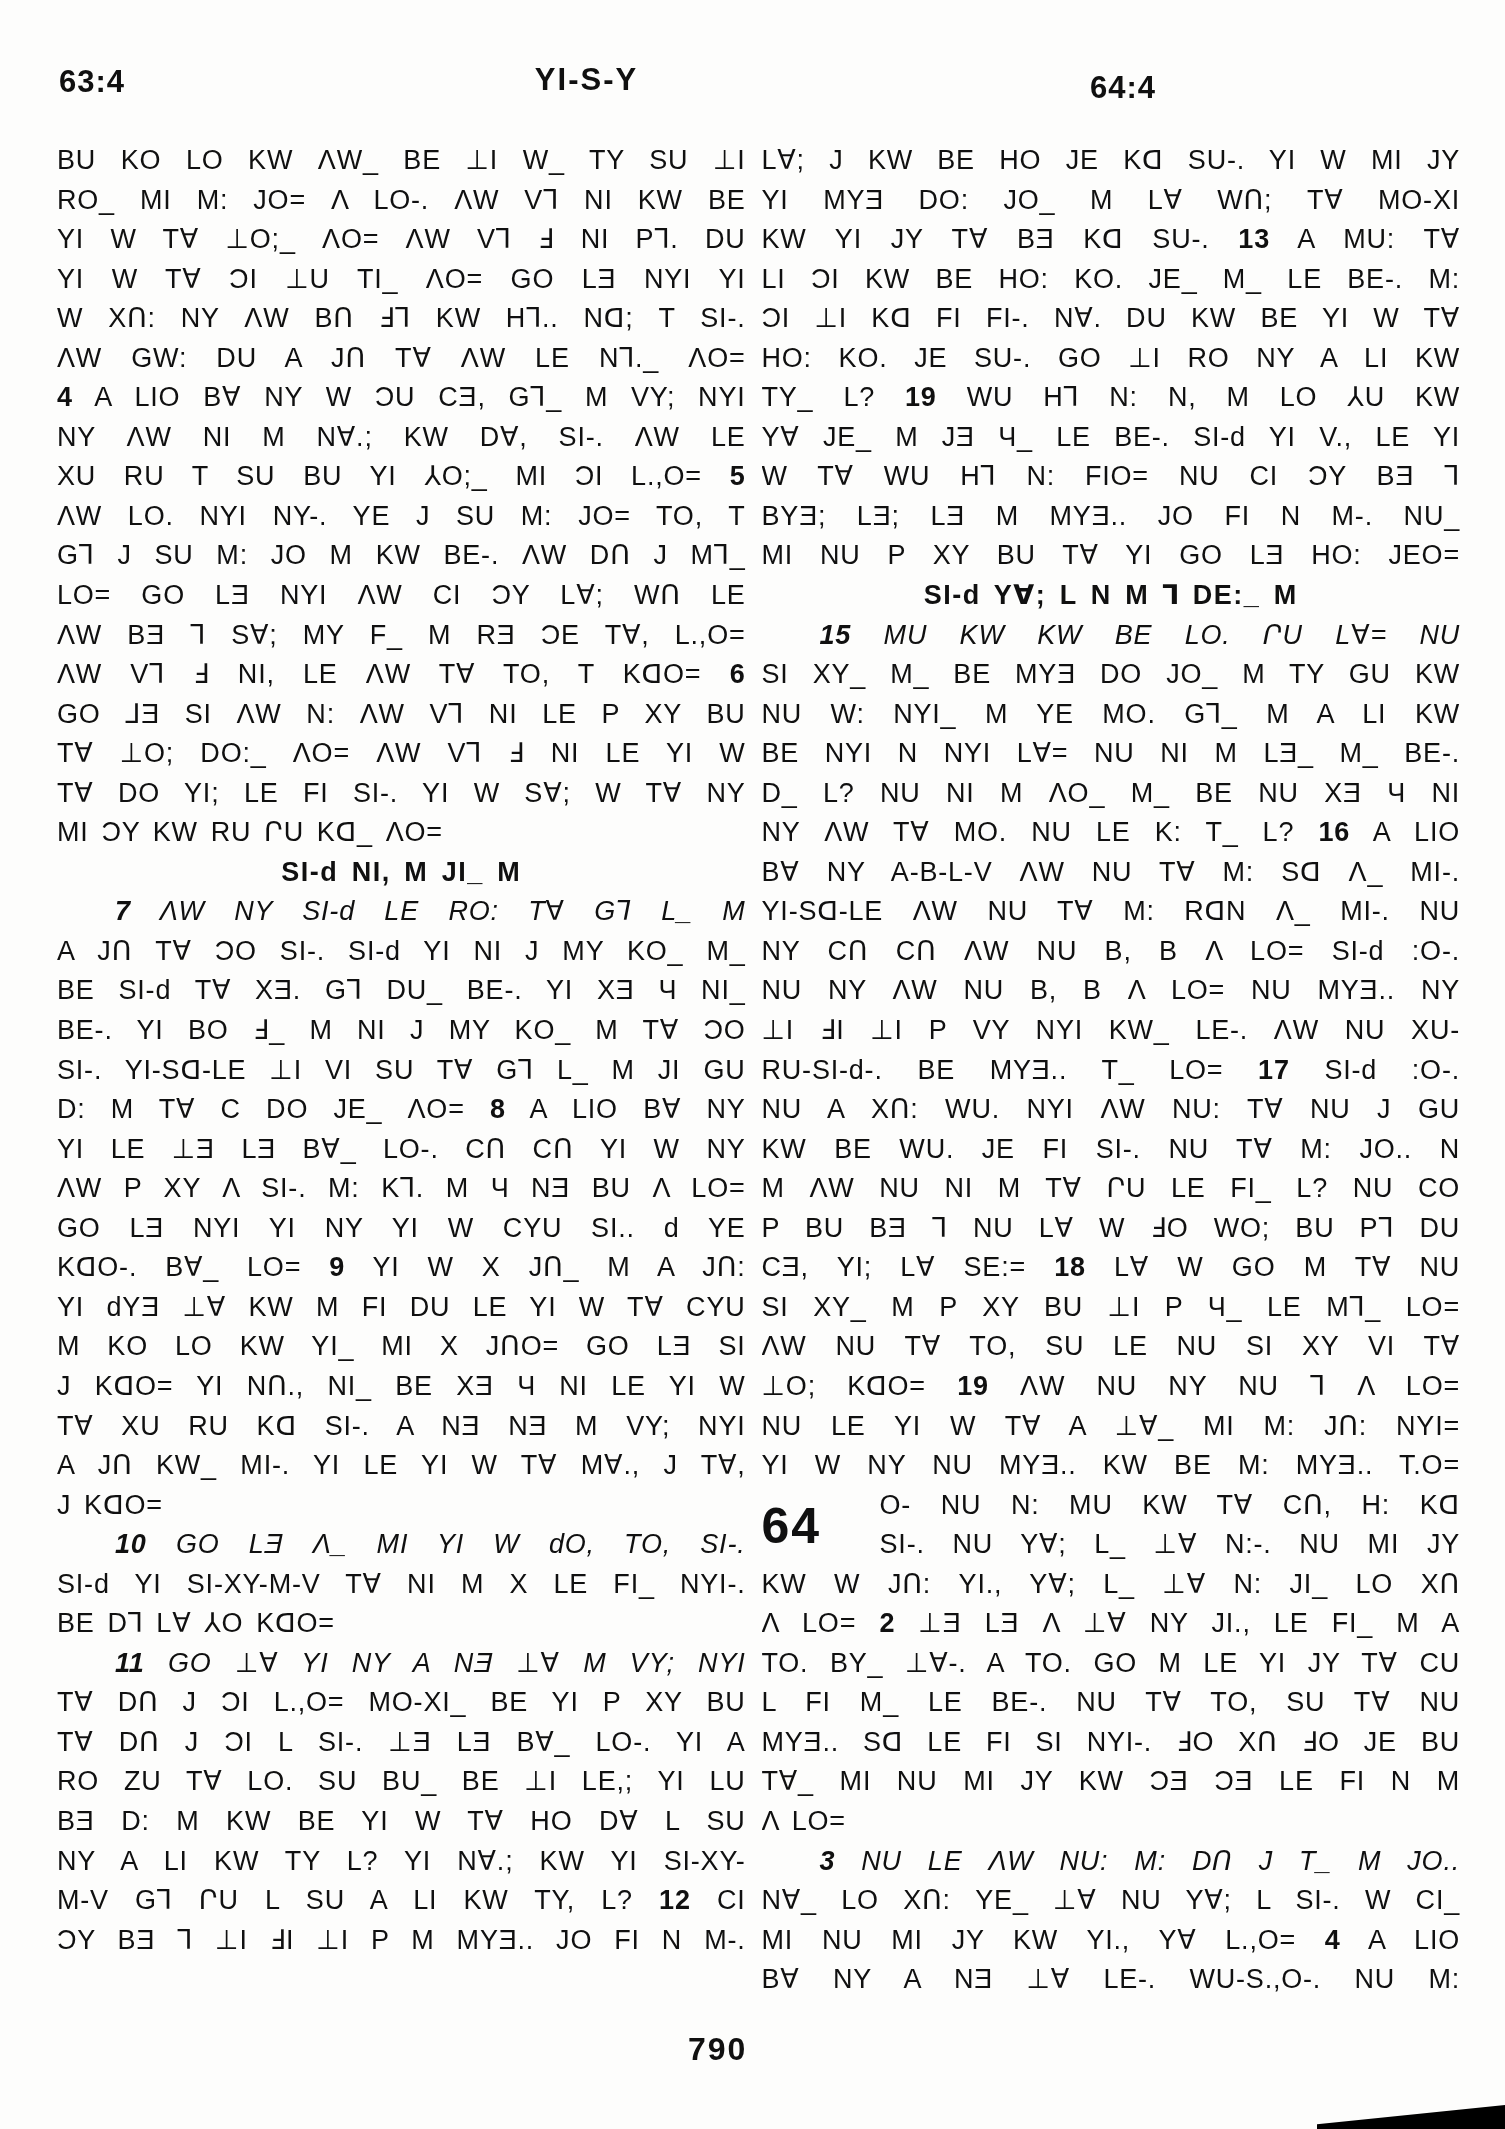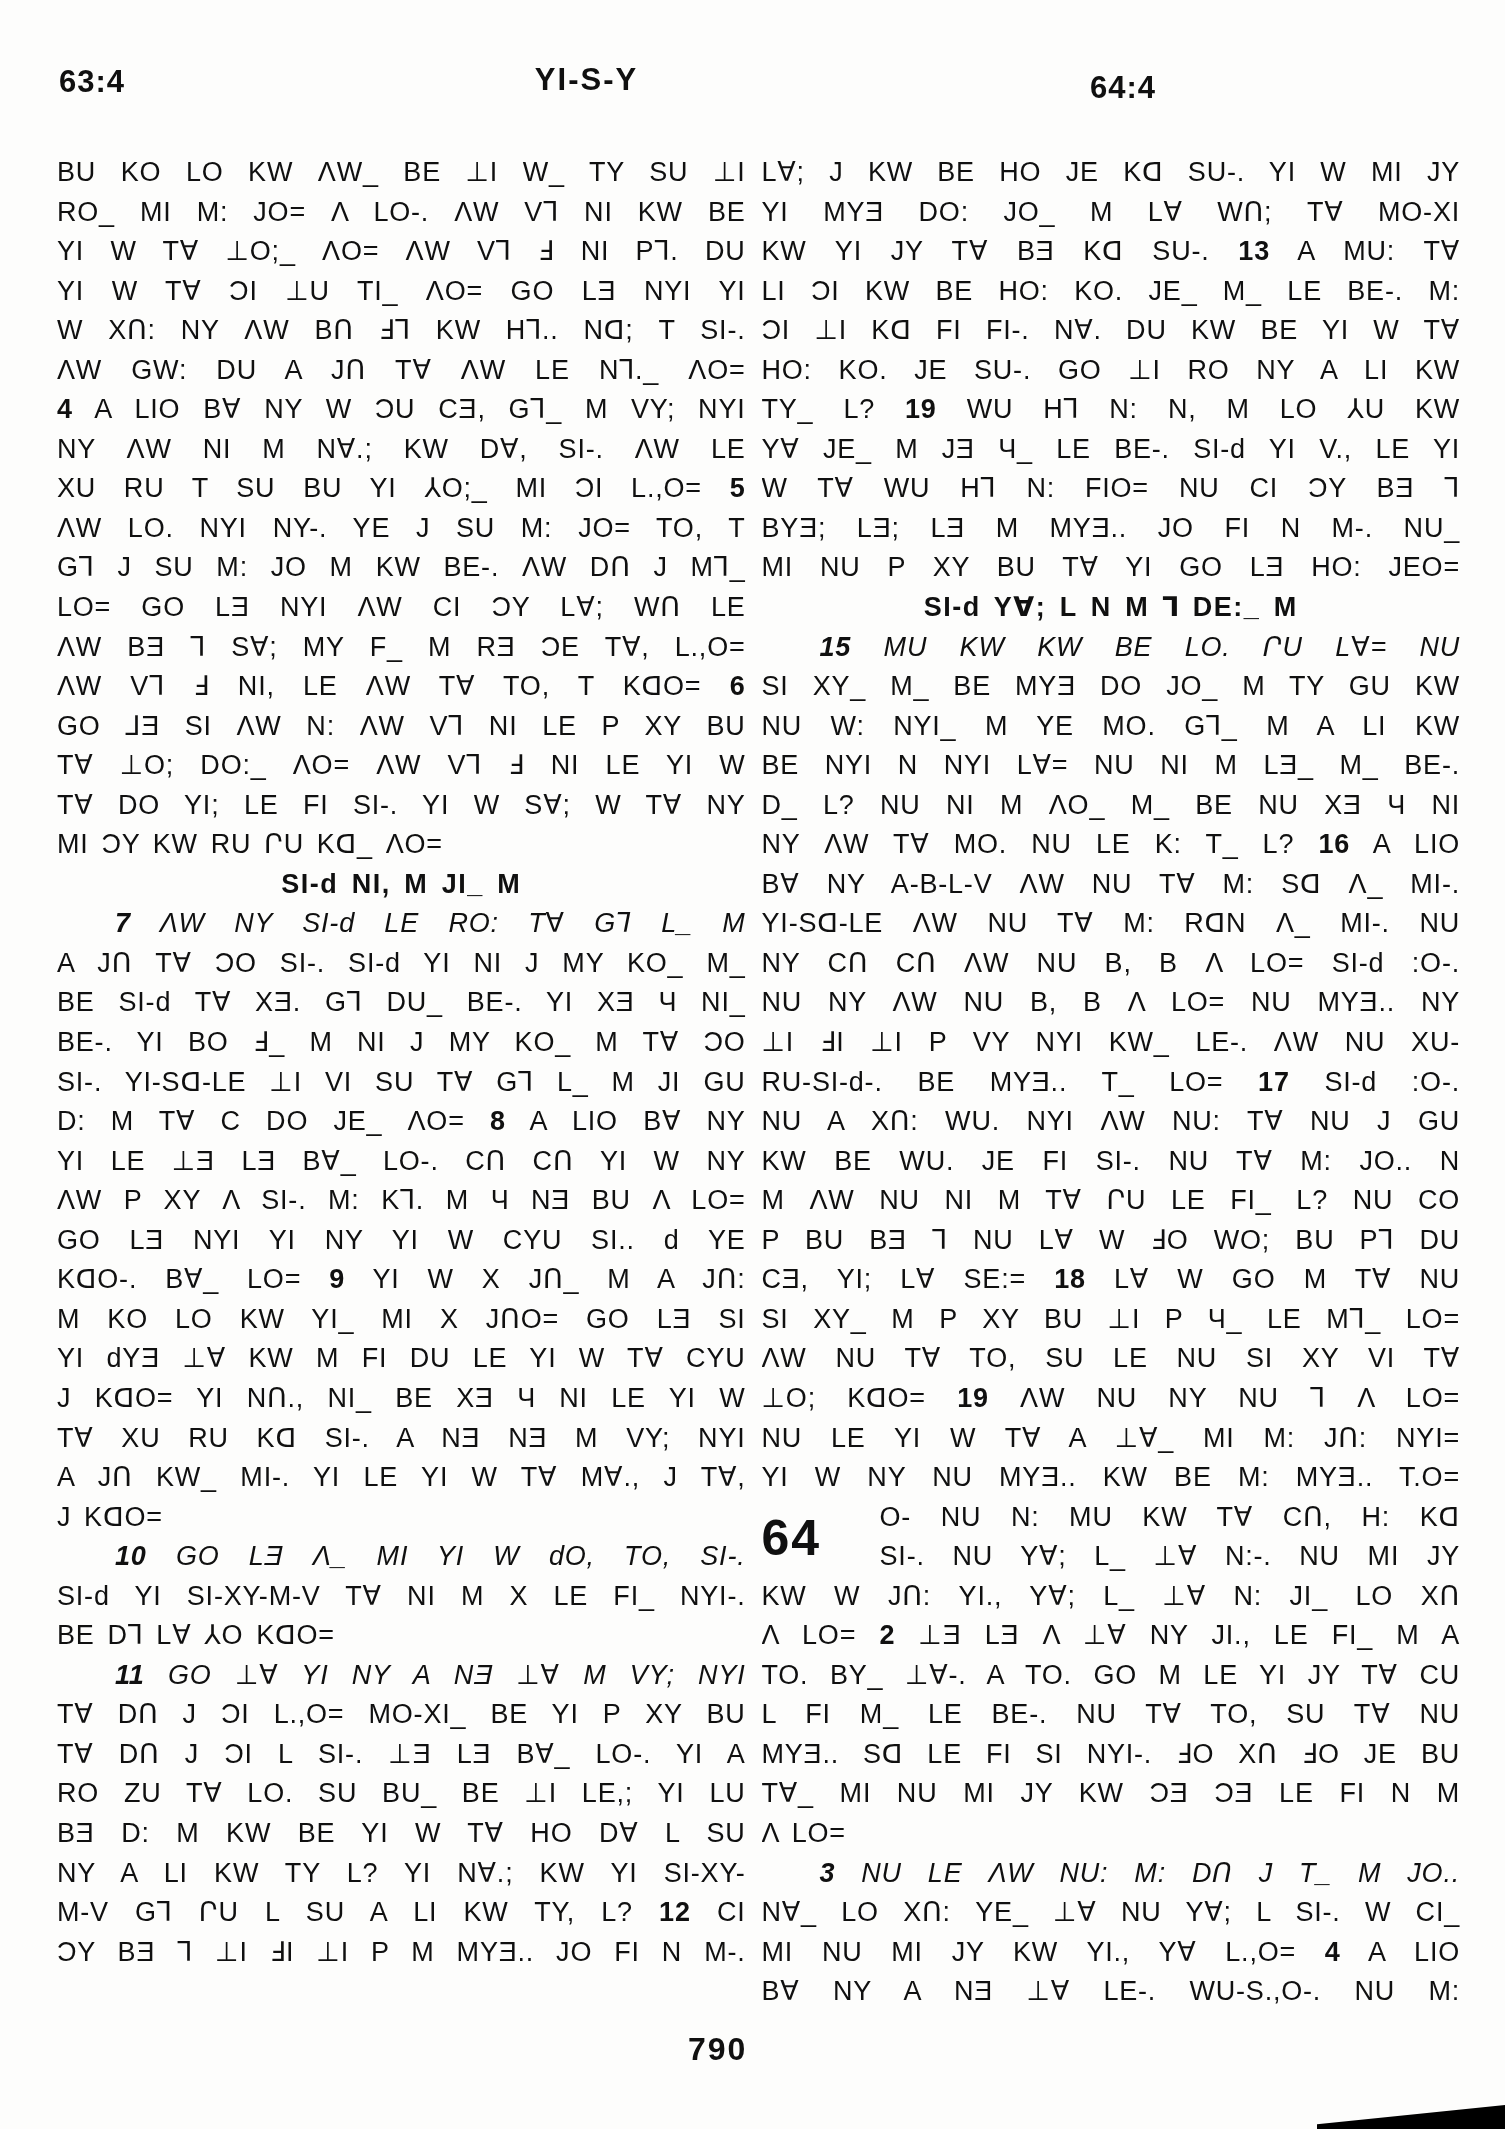--- a/index.html
+++ b/index.html
@@ -12,21 +12,20 @@
   .page-header{
     position:absolute;top:58px;left:0;width:1258px;height:46px;
     font-weight:bold;font-size:31px;letter-spacing:1px;
   }
   .ref-left{position:absolute;left:59px;top:6px;}
   .ref-right{position:absolute;right:102px;top:12px;}
   .book-title{position:absolute;left:0;right:85px;text-align:center;top:4px;letter-spacing:2px;}
   .columns{
     position:absolute;top:141px;left:57px;width:1403px;
     display:flex;
-    margin-top:12px;
   }
   .col{width:690px;}
   .col.right{width:700px;margin-left:16px;}
   .line{
     height:39.55px;line-height:39.55px;
     font-size:27px;letter-spacing:0.8px;word-spacing:4.5px;
     overflow:hidden;
   }
   .line.j{text-align:justify;text-align-last:justify;}
   .line.e{text-align:left;}
@@ -86,22 +85,22 @@
       <div class="line ij"><b>7</b> ΛW NY SI-d LE RO: T∀ G⅂ L_ M</div>
       <div class="line j">A JՈ T∀ ƆO SI-. SI-d YI NI J MY KO_ M_</div>
       <div class="line j">BE SI-d T∀ XƎ. G⅂ DU_ BE-. YI XƎ Ч NI_</div>
       <div class="line j">BE-. YI BO Ⅎ_ M NI J MY KO_ M T∀ ƆO</div>
       <div class="line j">SI-. YI-Sᗡ-LE ⊥I VI SU T∀ G⅂ L_ M JI GU</div>
       <div class="line j">D: M T∀ C DO JE_ ΛO= <b>8</b> A LIO B∀ NY</div>
       <div class="line j">YI LE ⊥Ǝ LƎ B∀_ LO-. CՈ CՈ YI W NY</div>
       <div class="line j">ΛW P XY Λ SI-. M: K⅂. M Ч NƎ BU Λ LO=</div>
       <div class="line j">GO LƎ NYI YI NY YI W CYU SI.. d YE</div>
       <div class="line j">KᗡO-. B∀_ LO= <b>9</b> YI W X JՈ_ M A JՈ:</div>
+      <div class="line j">YI dYƎ ⊥∀ KW M FI DU LE YI W T∀ CYU</div>
       <div class="line j">M KO LO KW YI_ MI X JՈO= GO LƎ SI</div>
-      <div class="line j">YI dYƎ ⊥∀ KW M FI DU LE YI W T∀ CYU</div>
       <div class="line j">J KᗡO= YI NՈ., NI_ BE XƎ Ч NI LE YI W</div>
       <div class="line j">T∀ XU RU Kᗡ SI-. A NƎ NƎ M VY; NYI</div>
       <div class="line j">A JՈ KW_ MI-. YI LE YI W T∀ M∀., J T∀,</div>
       <div class="line e">J KᗡO=</div>
       <div class="line ij"><b>10</b> GO LƎ Λ_ MI YI W dO, TO, SI-.</div>
       <div class="line j">SI-d YI SI-XY-M-V T∀ NI M X LE FI_ NYI-.</div>
       <div class="line e">BE D⅂ L∀ ⅄O KᗡO=</div>
       <div class="line ij"><b>11</b> GO ⊥∀ YI NY A NƎ ⊥∀ M VY; NYI</div>
       <div class="line j">T∀ DՈ J ƆI L.,O= MO-XI_ BE YI P XY BU</div>
       <div class="line j">T∀ DՈ J ƆI L SI-. ⊥Ǝ LƎ B∀_ LO-. YI A</div>

